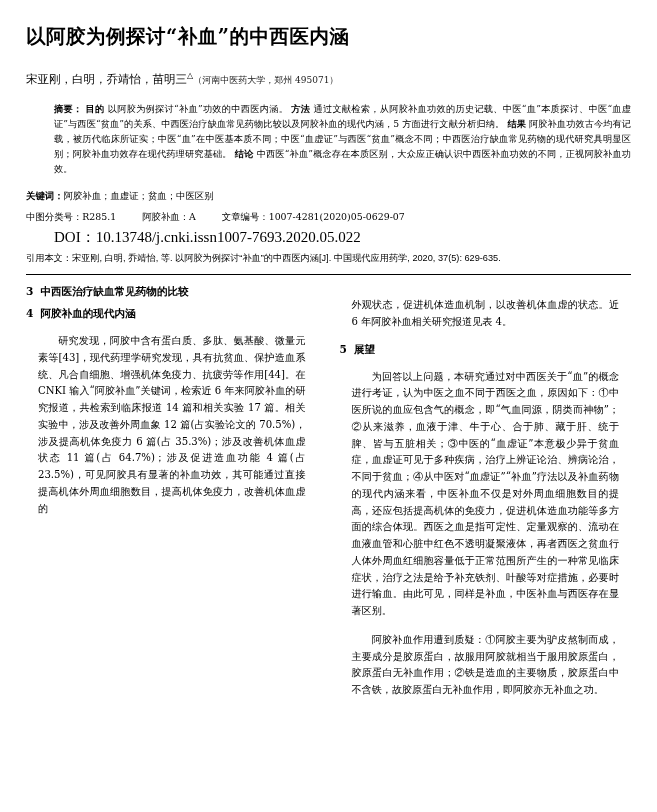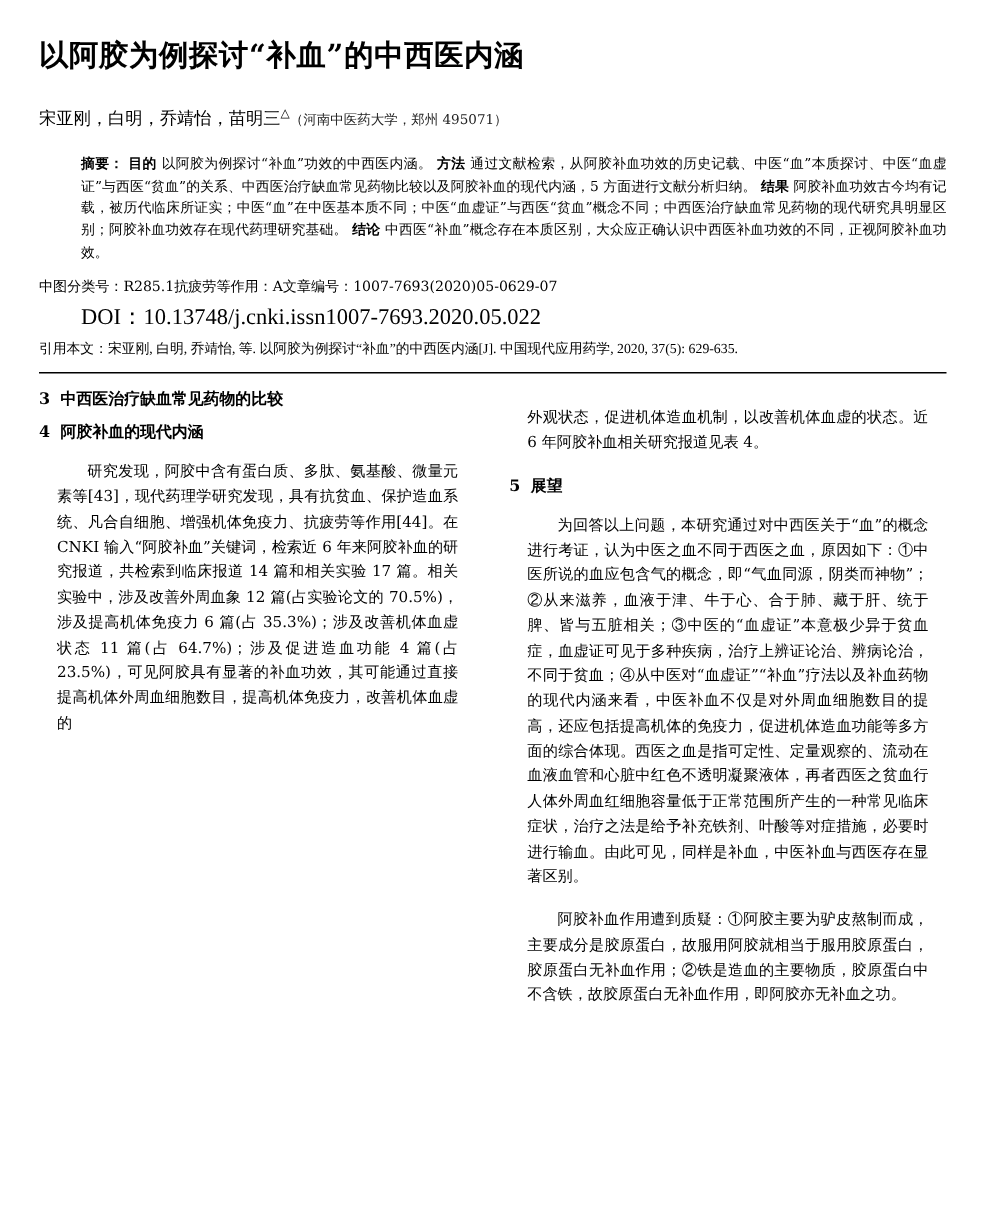--- a/index.html
+++ b/index.html
@@ -53,33 +53,34 @@
     margin-top: 11px;
     font-size: 9.4px;
     line-height: 1.6;
     font-family: "DejaVu Serif", serif;
   }
   .metaline {
     margin-top: 8px;
     font-size: 9.4px;
     font-family: "DejaVu Serif", serif;
     display: flex;
+    gap: 26px;
     flex-wrap: wrap;
   }
   .metaline2 {
     margin-top: 4px;
     font-size: 15px;
     font-family: Liberation Serif, serif;
     margin-left: 28px;
   }
   .cite {
     margin-top: 4px;
     font-size: 9.2px;
     line-height: 1.55;
-    font-family: Liberation Serif, serif;
+    font-family: Liberation Sans, sans-serif;
   }
   .rule {
     margin: 9px 0 0 0;
     border-top: 1px solid #000;
     height: 0;
   }
   .columns {
     margin-top: 10px;
     display: flex;
     gap: 22px;
@@ -126,25 +127,28 @@
     <span class="lbl">目的</span>
     <span>以阿胶为例探讨“补血”功效的中西医内涵。</span>
     <span class="lbl">方法</span>
     <span>通过文献检索，从阿胶补血功效的历史记载、中医“血”本质探讨、中医“血虚证”与西医“贫血”的关系、中西医治疗缺血常见药物比较以及阿胶补血的现代内涵，5 方面进行文献分析归纳。</span>
     <span class="lbl">结果</span>
     <span>阿胶补血功效古今均有记载，被历代临床所证实；中医“血”在中医基本质不同；中医“血虚证”与西医“贫血”概念不同；中西医治疗缺血常见药物的现代研究具明显区别；阿胶补血功效存在现代药理研究基础。</span>
     <span class="lbl">结论</span>
     <span>中西医“补血”概念存在本质区别，大众应正确认识中西医补血功效的不同，正视阿胶补血功效。</span>
   </div>
 
+  <div class="keywords">
+    <span class="lbl">关键词：</span><span>阿胶补血；血虚证；贫血；中医区别</span>
+  </div>
 
   <div class="metaline">
     <span><span>中图分类号：</span><span>R285.1</span></span>
-    <span><span>抗疲劳等作用：</span><span>A</span></span>
-    <span><span>文章编号：</span><span>1007-7693(2020)05-0629-07</span></span>
+    <span><span>阿胶补血：</span><span>A</span></span>
+    <span><span>文章编号：</span><span>1007-4281(2020)05-0629-07</span></span>
   </div>
 
   <div class="metaline2">
     <span>DOI：</span><span>10.13748/j.cnki.issn1007-7693.2020.05.022</span>
   </div>
 
   <div class="cite">
     <span>引用本文：</span><span>宋亚刚, 白明, 乔靖怡, 等. 以阿胶为例探讨“补血”的中西医内涵[J]. 中国现代应用药学, 2020, 37(5): 629-635.</span>
   </div>
 

